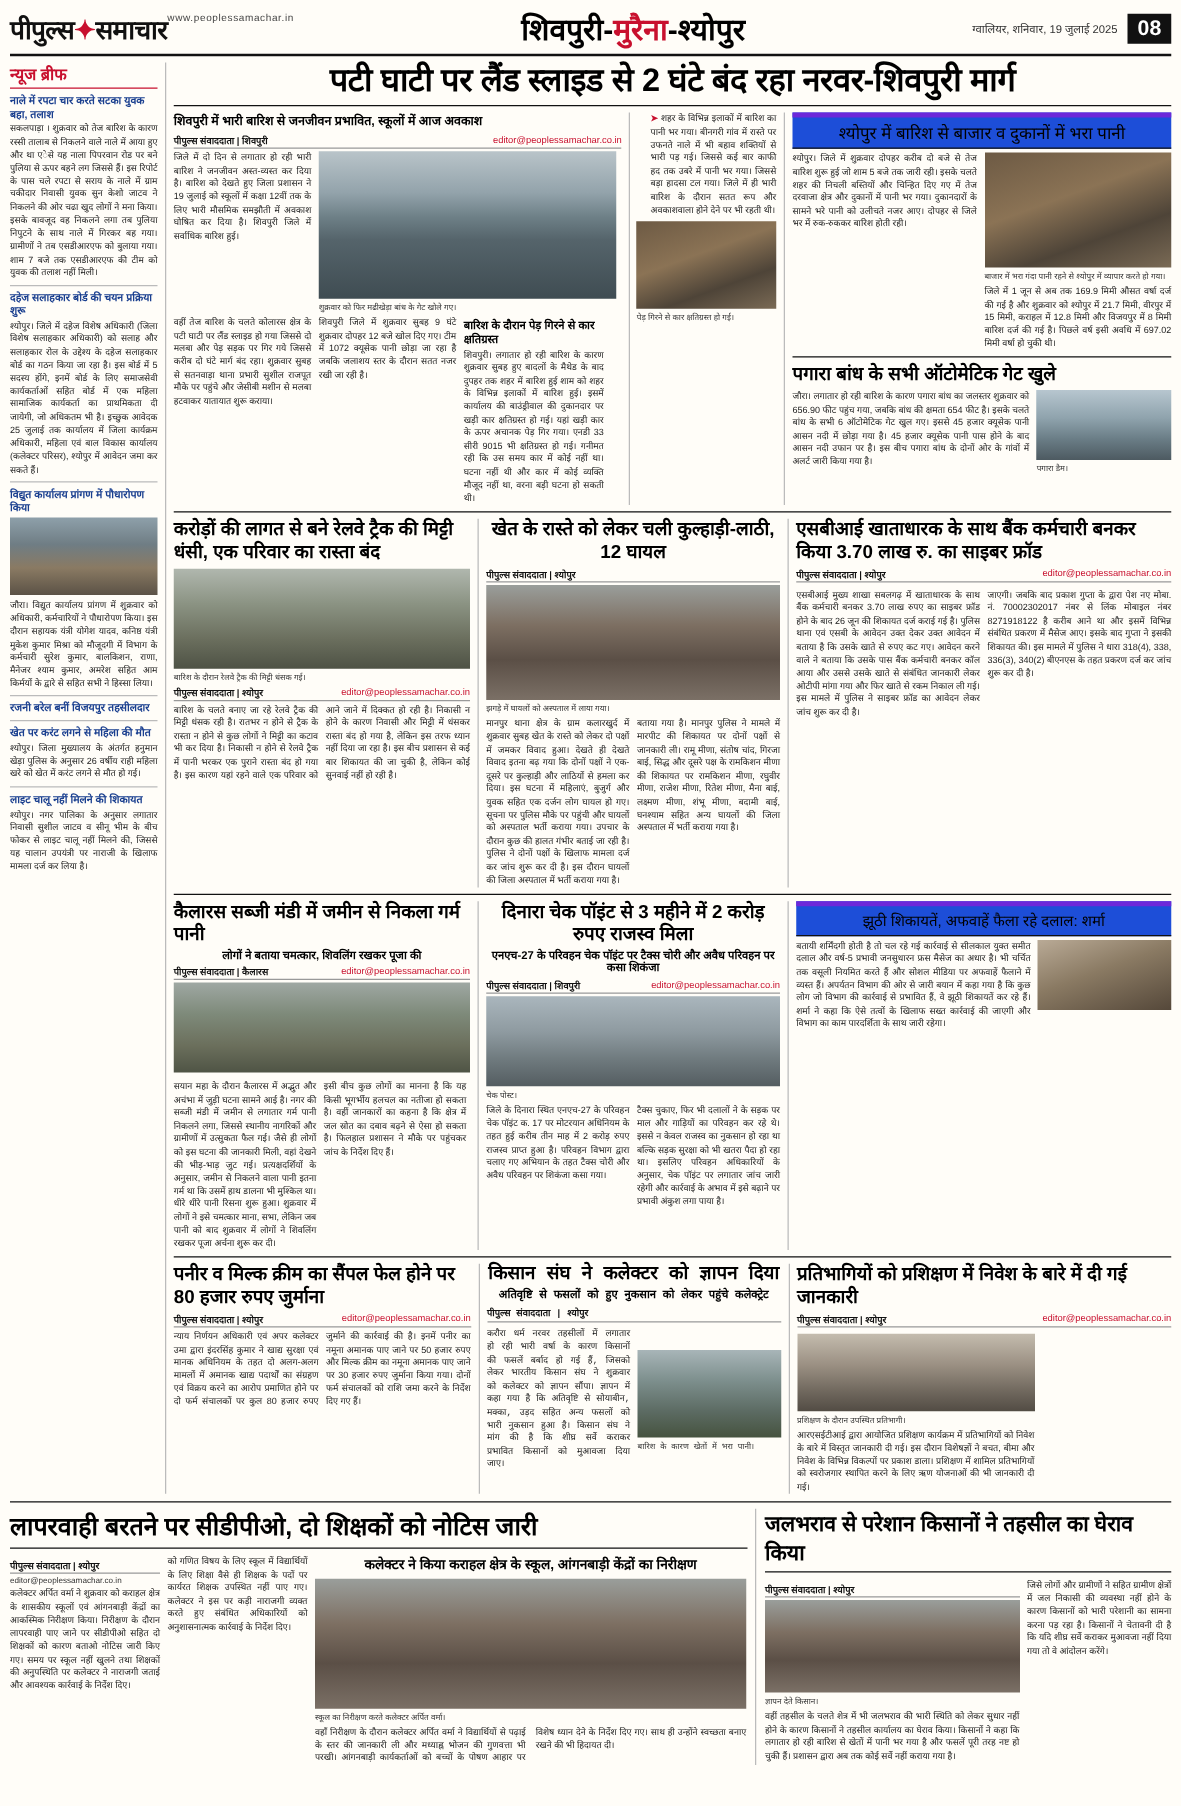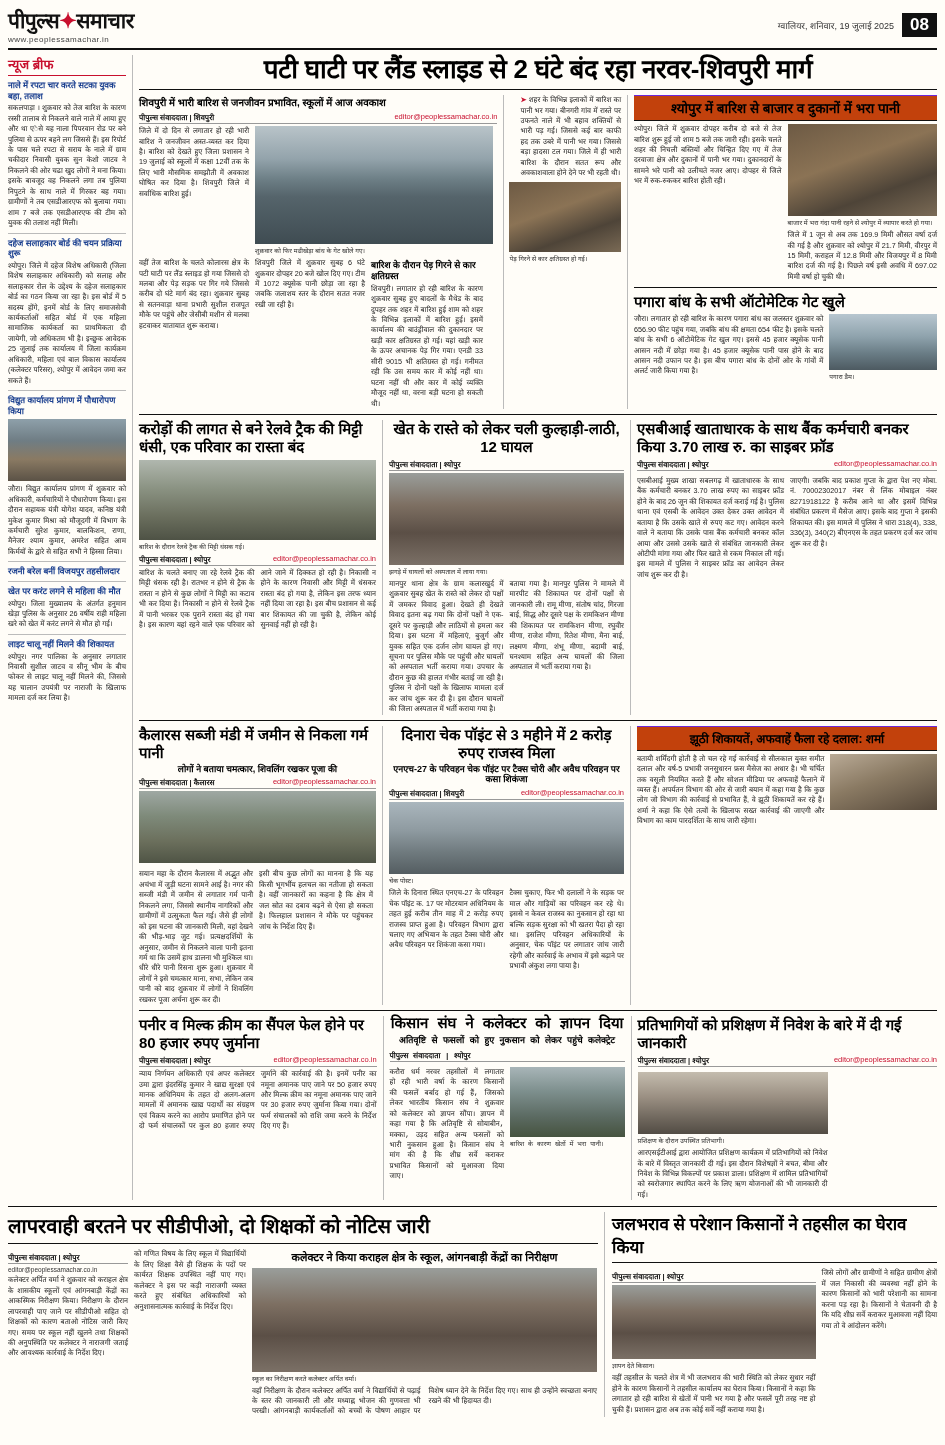--- a/index.html
+++ b/index.html
@@ -1,21 +1,21 @@
 <!DOCTYPE html>
 <html><head>
 <meta charset="utf-8">
 <style>
   html,body{margin:0;padding:0;background:#d9d9d9;}
   body{font-family:"Liberation Sans", sans-serif;}
   .page{width:945px;height:1445px;background:#fffdf8;position:relative;overflow:hidden;box-sizing:border-box;padding:6px 8px;}
 
   
   .masthead{display:flex;align-items:center;justify-content:space-between;border-bottom:2px solid #111;padding-bottom:4px;}
-  .logo-wrap{display:flex;flex-direction:column;}
+  .logo-wrap{display:flex;flex-direction:row;}
   .logo{font-size:21px;font-weight:bold;color:#111;letter-spacing:-0.5px;}
   .logo .star{color:#c8102e;}
   .logo-url{font-size:8px;color:#444;letter-spacing:0.5px;margin-top:1px;}
   .edition{font-size:24px;font-weight:bold;text-align:center;flex:1;}
   .edition .red{color:#c8102e;}
   .dateline-wrap{display:flex;align-items:center;gap:8px;}
   .dateline{font-size:9px;color:#333;}
   .pageno{background:#111;color:#fff;font-size:17px;font-weight:bold;padding:2px 8px;}
 
   
@@ -43,36 +43,39 @@
   .ph.check{background:linear-gradient(180deg,#aab6bd 0%,#8e9aa0 40%,#6f7a7e 70%,#545d61 100%);}
   .ph.veg{background:linear-gradient(180deg,#9fa8a3 0%,#7e8a7a 35%,#6b6f5c 70%,#4f5445 100%);}
   .ph.train{background:linear-gradient(180deg,#b0b7ae 0%,#8b9383 35%,#6b6f5e 70%,#4e5245 100%);}
 
   .sidebrief-title{font-size:13px;font-weight:bold;color:#c8102e;border-bottom:1px solid #c8102e;padding-bottom:2px;margin-bottom:3px;}
   .brief-h{font-size:8.5px;font-weight:bold;color:#1a3f8f;line-height:1.25;margin:4px 0 2px;}
 
   .lead-hl{font-size:26px;font-weight:bold;line-height:1.12;text-align:center;letter-spacing:-0.3px;}
   .sec-hl{font-size:15px;font-weight:bold;line-height:1.2;}
   .sec-hl-c{font-size:15px;font-weight:bold;line-height:1.2;text-align:center;}
-  .shaded{background:#c2410c;padding:3px 4px;font-size:13.5px;font-weight:bold;text-align:center;border-top:1px solid #6d28d9;border-bottom:1px solid #111;}
+  .shaded{background:#1d4ed8;padding:3px 4px;font-size:13.5px;font-weight:normal;text-align:center;border-top:4px solid #6d28d9;border-bottom:1px solid #111;}
   .bigbar{font-size:20px;font-weight:bold;text-align:center;}
   .arrowred{color:#c8102e;font-weight:bold;}
 </style>
 </head>
 <body>
 
 <div class="page">
 
   <div class="masthead">
     <div class="logo-wrap">
       <div class="logo">
         <span>पीपुल्स</span><span class="star">✦</span><span>समाचार</span>
       </div>
       <div class="logo-url">www.peoplessamachar.in</div>
     </div>
+    <div class="edition">
+      <span>शिवपुरी-</span><span class="red">मुरैना</span><span>-श्योपुर</span>
+    </div>
     <div class="dateline-wrap">
       <div class="dateline">ग्वालियर, शनिवार, 19 जुलाई 2025</div>
       <div class="pageno">08</div>
     </div>
   </div>
 
   <div class="cols" style="align-items:flex-start;">
 
     <div class="col" style="width:118px;">
       <div class="sidebrief-title">न्यूज ब्रीफ</div>
@@ -128,21 +131,21 @@
             <div class="col" style="width:238px;">
               <div class="ph dam" style="height:118px;"></div>
               <div class="cap">शुक्रवार को फिर मढीखेड़ा बांध के गेट खोले गए।</div>
             </div>
           </div>
           <div class="cols" style="gap:6px;margin-top:3px;">
             <div class="col" style="width:110px;">
               <div class="body">वहीं तेज बारिश के चलते कोलारस क्षेत्र के पटी घाटी पर लैंड स्लाइड हो गया जिससे दो मलबा और पेड़ सड़क पर गिर गये जिससे करीब दो घंटे मार्ग बंद रहा। शुक्रवार सुबह से सतनवाड़ा थाना प्रभारी सुशील राजपूत मौके पर पहुंचे और जेसीबी मशीन से मलबा हटवाकर यातायात शुरू कराया।</div>
             </div>
             <div class="col" style="width:110px;">
-              <div class="body">शिवपुरी जिले में शुक्रवार सुबह 6 घंटे शुक्रवार दोपहर 20 बजे खोल दिए गए। टीम में 1072 क्यूसेक पानी छोड़ा जा रहा है जबकि जलाशय स्तर के दौरान सतत नजर रखी जा रही है।</div>
+              <div class="body">शिवपुरी जिले में शुक्रवार सुबह 9 घंटे शुक्रवार दोपहर 12 बजे खोल दिए गए। टीम में 1072 क्यूसेक पानी छोड़ा जा रहा है जबकि जलाशय स्तर के दौरान सतत नजर रखी जा रही है।</div>
             </div>
             <div class="col" style="width:112px;">
               <div class="sub">बारिश के दौरान पेड़ गिरने से कार क्षतिग्रस्त</div>
               <div class="body">शिवपुरी। लगातार हो रही बारिश के कारण शुक्रवार सुबह हुए बादलों के मैथेड के बाद दुपहर तक शहर में बारिश हुई शाम को शहर के विभिन्न इलाकों में बारिश हुई। इसमें कार्यालय की बाउंड्रीवाल की दुकानदार पर खड़ी कार क्षतिग्रस्त हो गई। यहां खड़ी कार के ऊपर अचानक पेड़ गिर गया। एनडी 33 सीरी 9015 भी क्षतिग्रस्त हो गई। गनीमत रही कि उस समय कार में कोई नहीं था। घटना नहीं थी और कार में कोई व्यक्ति मौजूद नहीं था, वरना बड़ी घटना हो सकती थी।</div>
             </div>
           </div>
         </div>
 
         <div class="col rule-v" style="width:118px;padding-left:5px;">
           <div class="body" style="margin-bottom:3px;margin-left:11px;"><span class="arrowred">➤</span> <span>शहर के विभिन्न इलाकों में बारिश का पानी भर गया। बीनगरी गांव में रास्ते पर उफनते नाले में भी बहाव शक्तियों से भारी पड़ गई। जिससे कई बार काफी हद तक उबरे में पानी भर गया। जिससे बड़ा हादसा टल गया। जिले में ही भारी बारिश के दौरान सतत रूप और अवकाशवाला होने देने पर भी रहती थी।</span></div>
@@ -291,21 +294,21 @@
           </div>
           <div class="body" style="column-count:2;column-gap:6px;">न्याय निर्णयन अधिकारी एवं अपर कलेक्टर उमा द्वारा इंदरसिंह कुमार ने खाद्य सुरक्षा एवं मानक अधिनियम के तहत दो अलग-अलग मामलों में अमानक खाद्य पदार्थों का संग्रहण एवं विक्रय करने का आरोप प्रमाणित होने पर दो फर्म संचालकों पर कुल 80 हजार रुपए जुर्माने की कार्रवाई की है। इनमें पनीर का नमूना अमानक पाए जाने पर 50 हजार रुपए और मिल्क क्रीम का नमूना अमानक पाए जाने पर 30 हजार रुपए जुर्माना किया गया। दोनों फर्म संचालकों को राशि जमा करने के निर्देश दिए गए हैं।</div>
         </div>
 
         <div class="col rule-v" style="width:242px;padding-left:6px;font-family:Liberation Mono, monospace;">
           <div class="sec-hl-c">किसान संघ ने कलेक्टर को ज्ञापन दिया</div>
           <div class="sub" style="text-align:center;">अतिवृष्टि से फसलों को हुए नुकसान को लेकर पहुंचे कलेक्ट्रेट</div>
           <div class="byline">
             <span>पीपुल्स संवाददाता | श्योपुर</span>
           </div>
-          <div class="cols" style="gap:6px;">
+          <div class="cols" style="gap:6px;align-items:center;">
             <div class="col" style="width:116px;">
                 <div class="body">करौरा धर्म नरवर तहसीलों में लगातार हो रही भारी वर्षा के कारण किसानों की फसलें बर्बाद हो गई हैं, जिसको लेकर भारतीय किसान संघ ने शुक्रवार को कलेक्टर को ज्ञापन सौंपा। ज्ञापन में कहा गया है कि अतिवृष्टि से सोयाबीन, मक्का, उड़द सहित अन्य फसलों को भारी नुकसान हुआ है। किसान संघ ने मांग की है कि शीघ्र सर्वे कराकर प्रभावित किसानों को मुआवजा दिया जाए।</div>
               </div>
             <div class="col" style="width:116px;">
               <div class="ph water" style="height:70px;"></div>
               <div class="cap">बारिश के कारण खेतों में भरा पानी।</div>
             </div>
           </div>
         </div>
 

